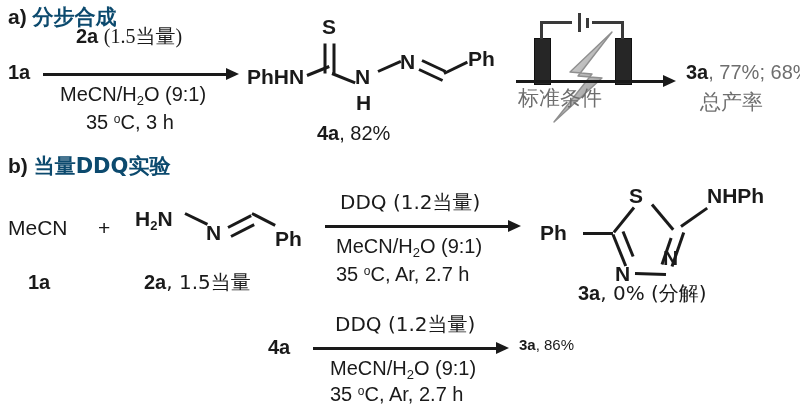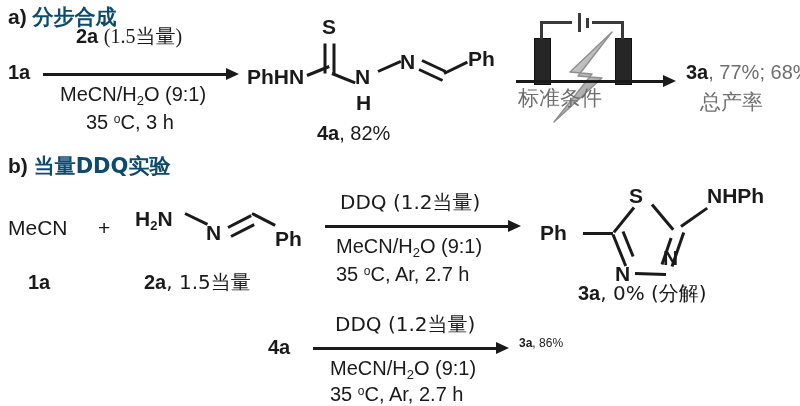--- a/index.html
+++ b/index.html
@@ -199,15 +199,15 @@
   <div class="shaft" style="width:184px;"></div>
   <div class="head" style="left:183px;"></div>
 </div>
 <div class="txt cnz cond" style="left:335px;top:314px;">DDQ (1.2当量)</div>
 <div class="txt cond" style="left:330px;top:358px;">
   <span>MeCN/H</span><span class="sub">2</span><span>O (9:1)</span>
 </div>
 <div class="txt cond" style="left:330px;top:384px;">
   <span>35 </span><span class="sup">o</span><span>C, Ar, 2.7 h</span>
 </div>
-<div class="txt" style="left:519px;top:337px;font-size:12px;">
+<div class="txt" style="left:519px;top:337px;font-size:15px;">
   <span class="b">3a</span><span>, 86%</span>
 </div>
 
 </body></html>

